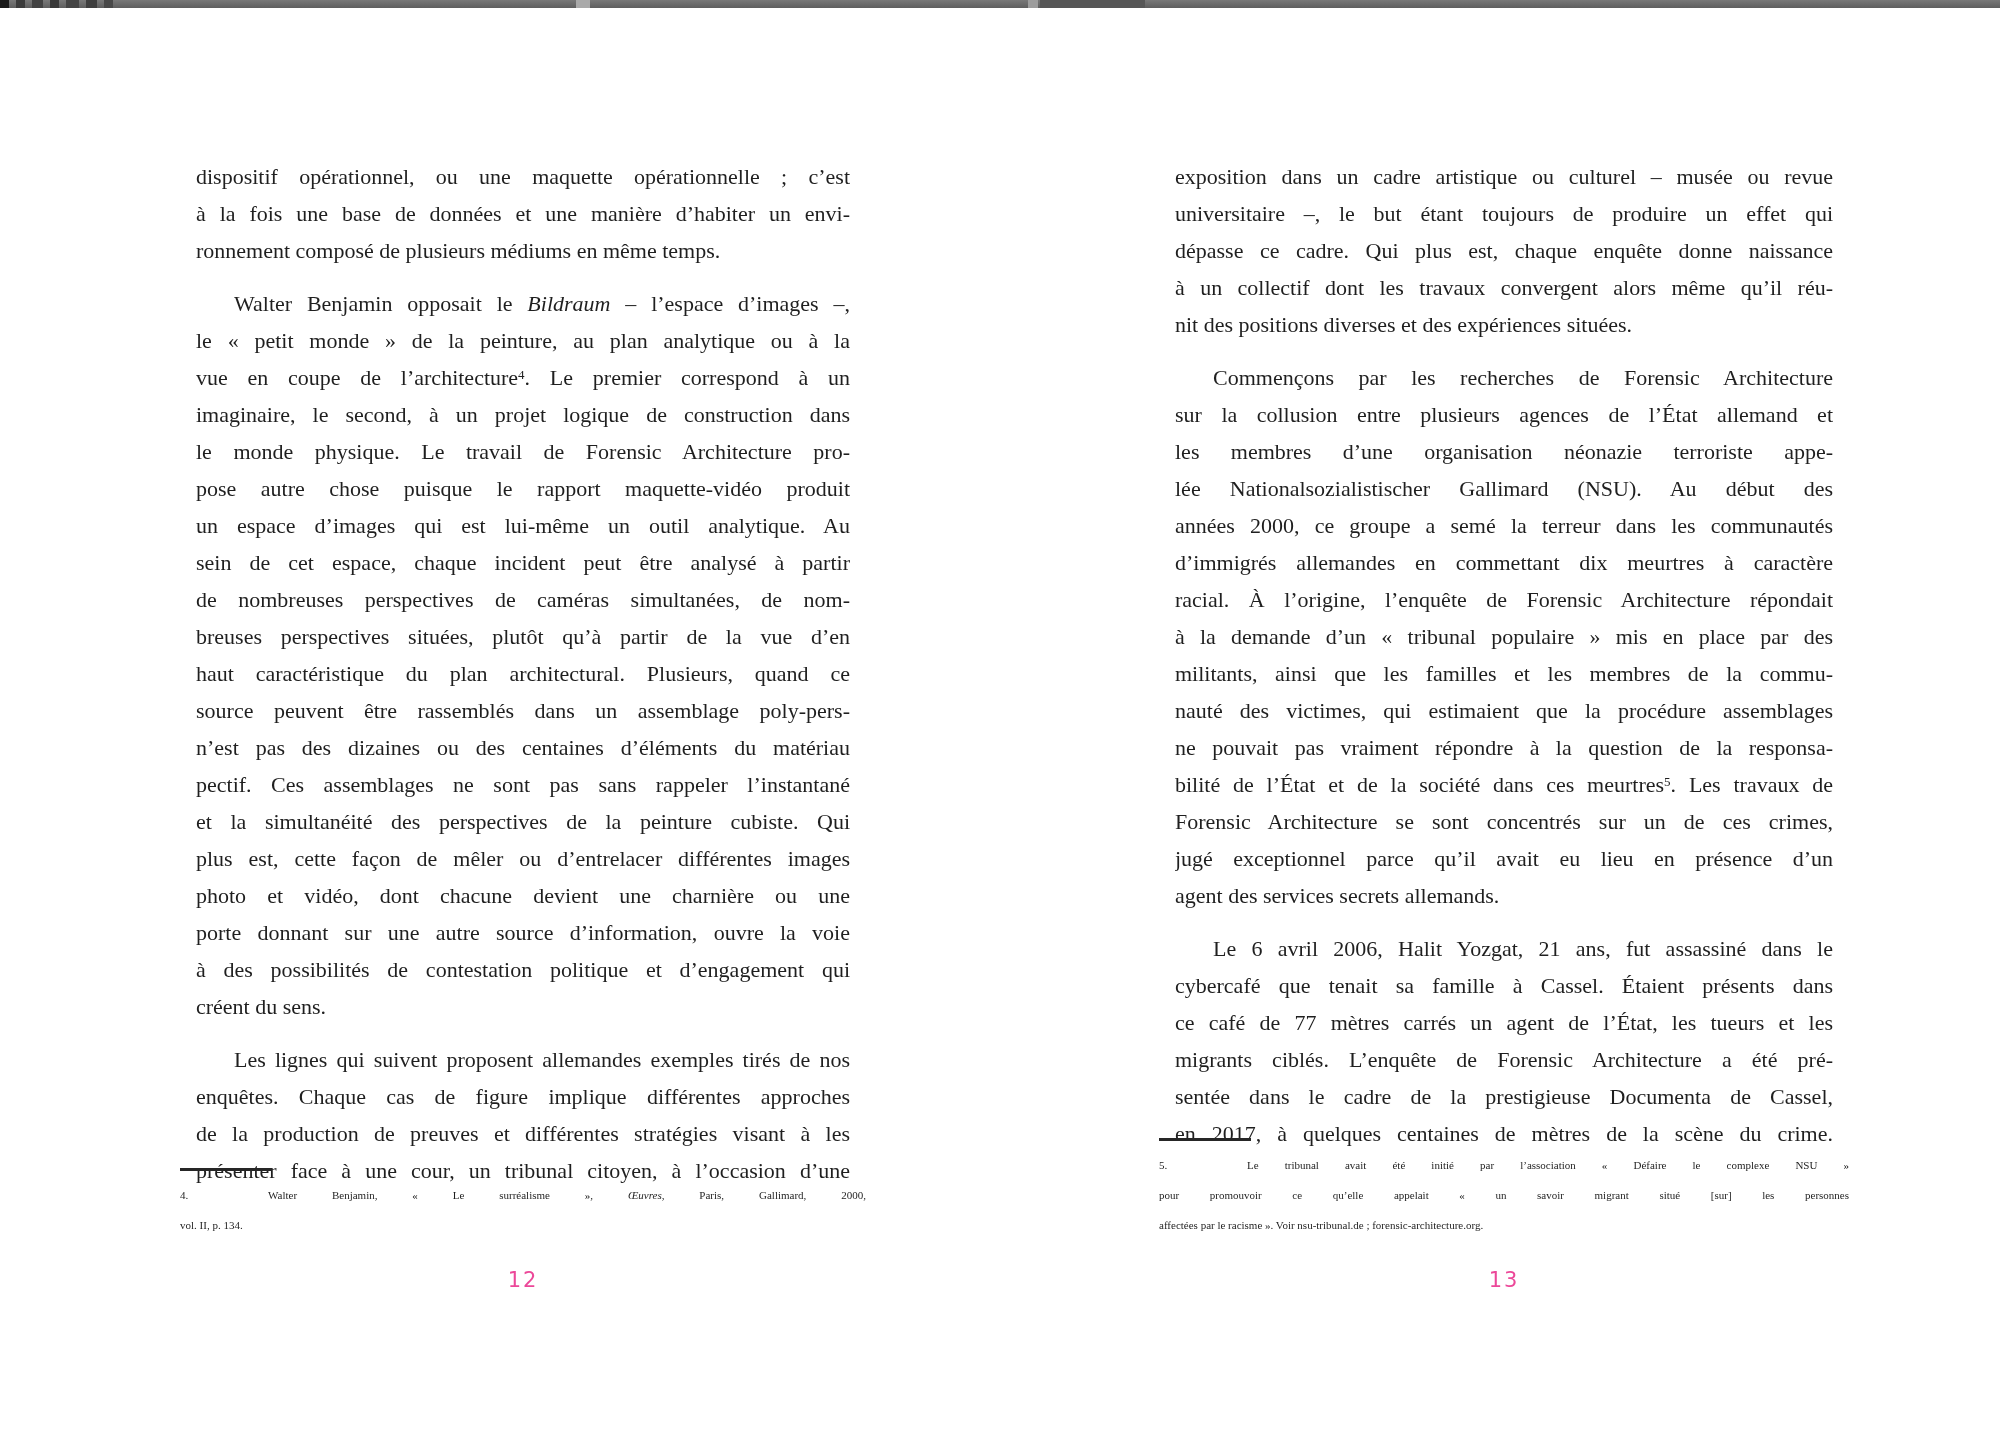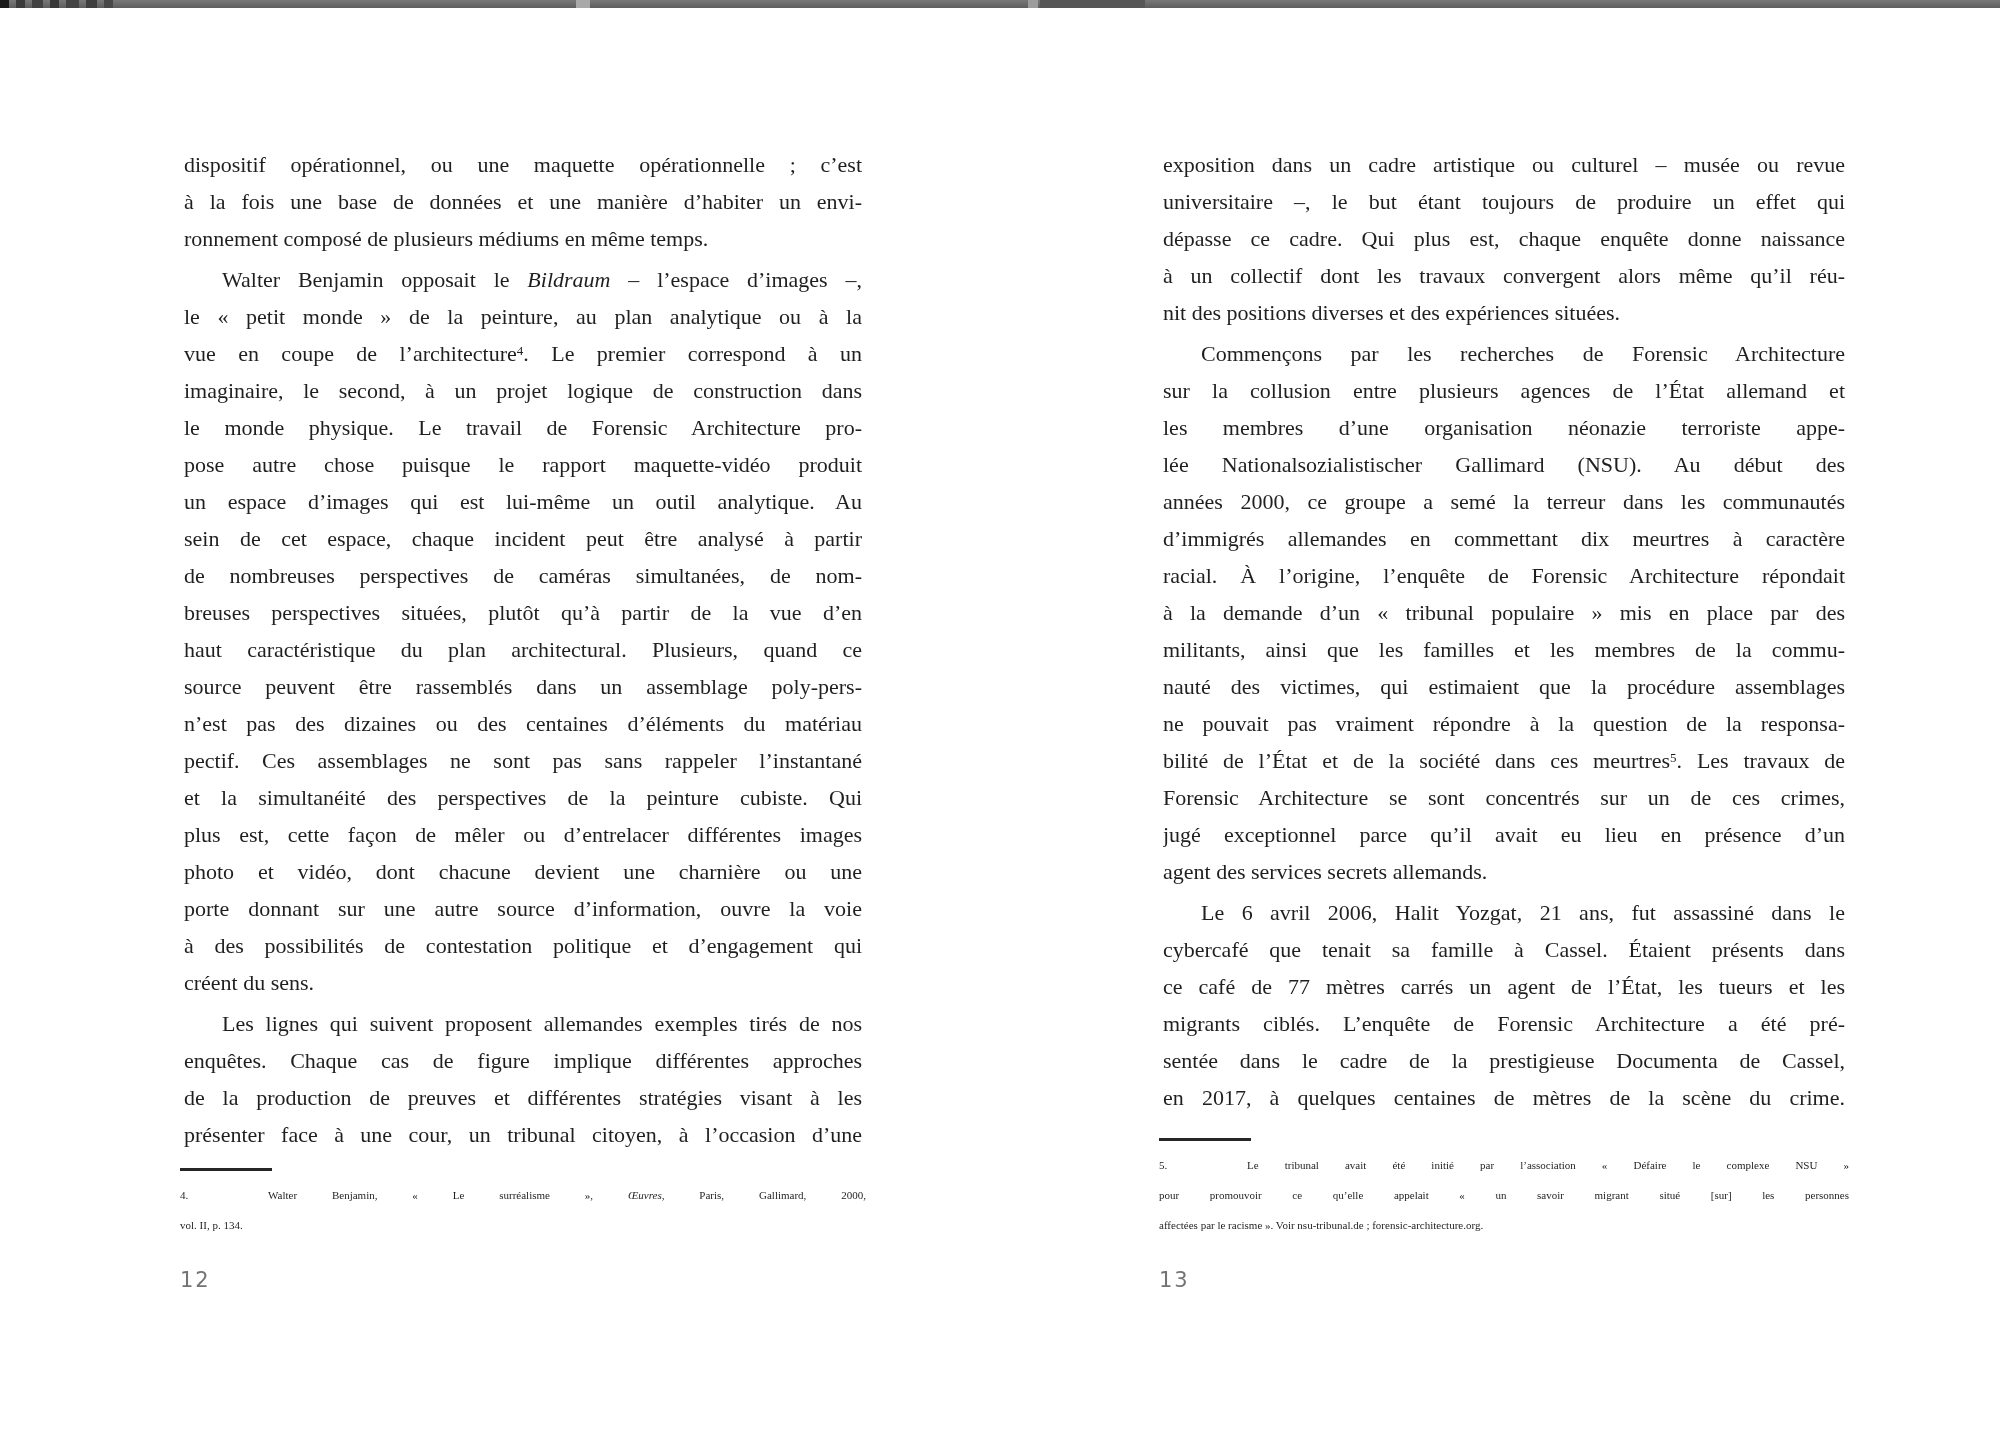--- a/index.html
+++ b/index.html
@@ -28,42 +28,43 @@
   .scan-bar .m6 { left:104px;width:9px;  background:#484848; }
   .scan-bar .g1 { left:576px; width:14px; background:#a9a9a9; }
   .scan-bar .g2 { left:1028px;width:10px; background:#9d9d9d; }
   .scan-bar .d1 { left:1040px;width:105px;background:#565656; }
 
   .page { position:absolute; top:0; height:1439px; }
   .page.left  { left:180px;  width:686px; }
   .page.right { left:1159px; width:690px; }
 
   .body-text { position:absolute; top:142px; left:0; right:0; font-size:22px; }
-  .para { margin:4px; }
+  .para { margin:16px; }
   .line {
     height:37px; line-height:37px;
     text-align:justify; text-align-last:justify;
     overflow:hidden; white-space:normal;
   }
   .line.end { text-align-last:left; }
   .line.ind { text-indent:38px; }
   .line i { font-style:italic; }
   sup { font-size:13px; line-height:0; position:relative; top:-0.45em; vertical-align:baseline; }
 
   .footnote-block { position:absolute; left:0; right:0; font-size:17px; }
   .page.left  .footnote-block { top:1168px; }
   .page.right .footnote-block { top:1138px; }
   .fn-rule { width:92px; height:0; border-top:3px solid #262626; margin:0 0 9px 0; }
   .fn-lines .line { height:30px; line-height:30px; font-size:11px; }
   .fn-marker { display:inline-block; width:88px; text-indent:0; }
 
   .page-number {
     position:absolute; top:1268px; left:0; right:0;
+    text-align:center;
     font-family:"DejaVu Sans","Liberation Sans",sans-serif;
-    font-size:21px; letter-spacing:2px; color:#737373;
+    font-size:21px; letter-spacing:2px; color:#ec4899;
   }
 </style>
 </head>
 <body>
 
 <div class="scan-bar">
   <span class="mark m0"></span>
   <span class="mark m1"></span>
   <span class="mark m2"></span>
   <span class="mark m3"></span>

